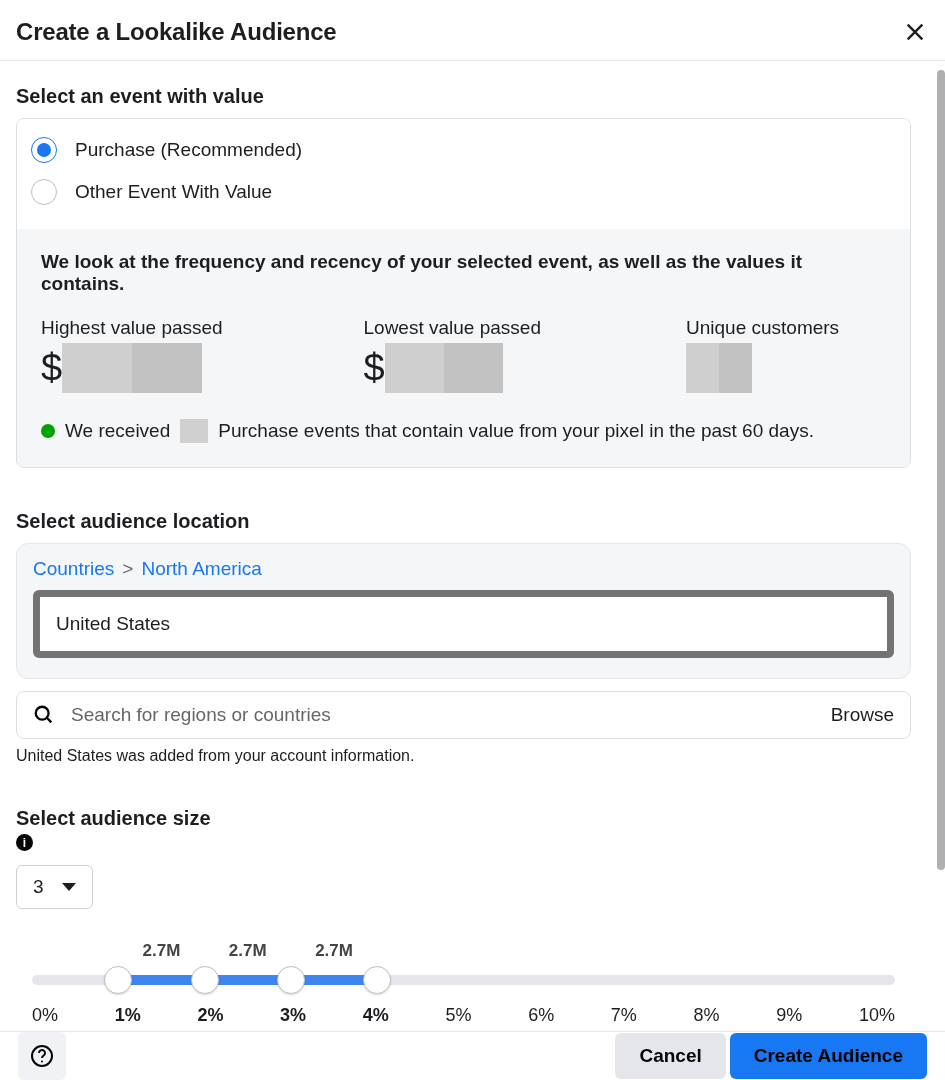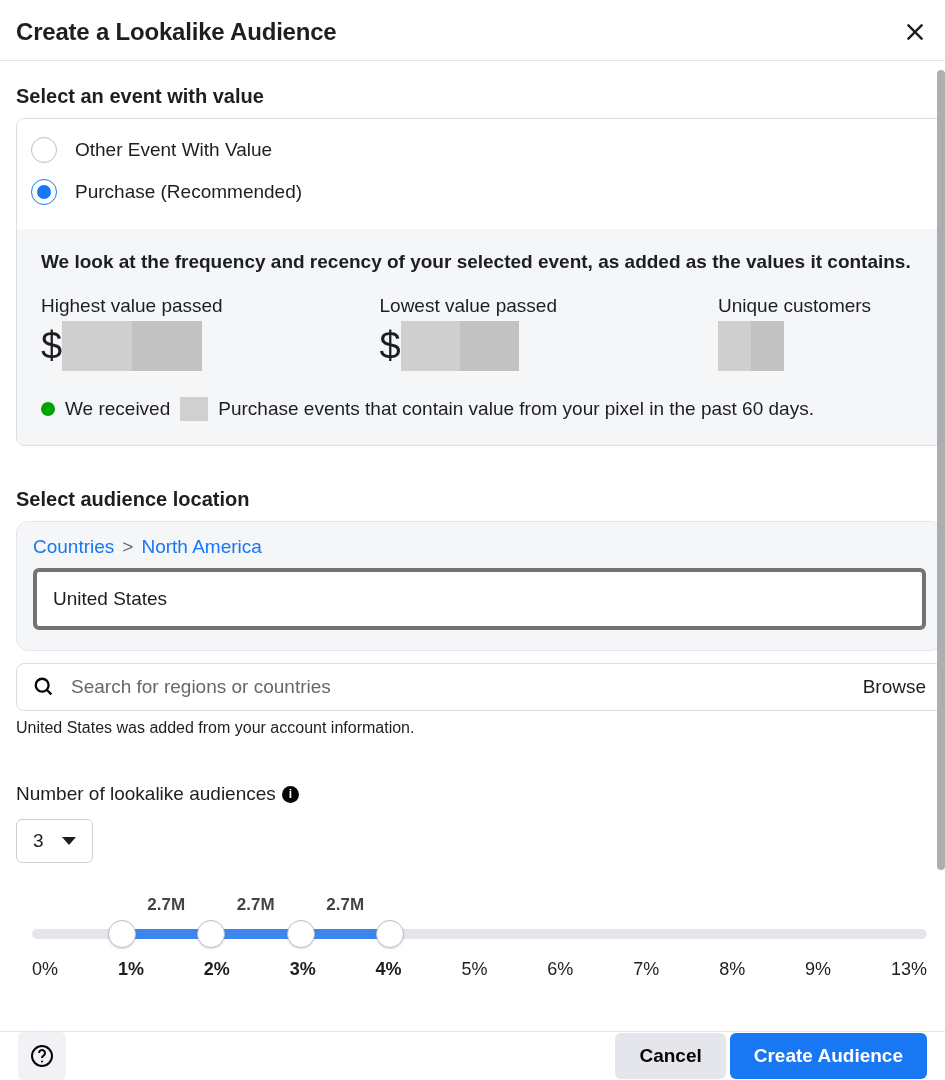--- a/index.html
+++ b/index.html
@@ -2,21 +2,21 @@
 <html><head>
   <meta charset="utf-8">
   <style>
     * { margin:0; padding:0; box-sizing:border-box; font-family:-apple-system,BlinkMacSystemFont,"Segoe UI",Helvetica,Arial,sans-serif; }
     body { background:#fff; color:#1c1e21; font-size:18px; width:945px; height:1080px; position:relative; overflow:hidden; }
     .dialog { width:100%; height:100%; display:flex; flex-direction:column; }
     .header { display:flex; justify-content:space-between; align-items:center; padding:18px 16px 14px 16px; border-bottom:1px solid #e4e6eb; }
     .header h1 { font-size:24px; font-weight:700; letter-spacing:-.2px; }
     .close-btn { width:28px; height:28px; display:flex; align-items:center; justify-content:center; cursor:pointer; }
     .close-btn svg { stroke:#1c1e21; stroke-width:2.6; }
-    .content { flex:1; overflow-y:auto; padding:24px 2px 0 16px; }
+    .content { flex:1; overflow-y:auto; padding:24px 34px 0 16px; }
     .scrollbar { position:absolute; top:70px; right:0; width:8px; height:800px; background:#999b9d; border-radius:4px; opacity:.8; }
     .section-title { font-size:20px; font-weight:700; margin-bottom:10px; }
     .section-title.tight { margin-bottom:4px; }
     .card { border:1px solid #dadde1; border-radius:8px; overflow:hidden; }
     .event-choices { padding:18px 14px 8px 14px; background:#fff; }
     .radio-row { display:flex; align-items:center; margin-bottom:16px; gap:18px; cursor:pointer; }
     .radio { width:26px; height:26px; border:1.5px solid #bcc0c4; border-radius:50%; display:flex; align-items:center; justify-content:center; }
     .radio.selected { border-color:#1877f2; }
     .radio.selected::after { content:""; width:14px; height:14px; background:#1877f2; border-radius:50%; }
     .radio-label { font-size:19px; }
@@ -30,21 +30,21 @@
     .dollar { font-size:38px; font-weight:300; font-family:Arial,sans-serif; }
     .blur { height:50px; width:140px; background:linear-gradient(90deg,#cfcfcf 0%,#cfcfcf 50%,#c2c2c2 50%,#c2c2c2 100%); filter:blur(.4px); }
     .blur.sm { width:66px; height:50px; }
     .blur.xs { width:28px; height:24px; background:#d0d0d0; }
     .msg-row { display:flex; align-items:center; gap:10px; margin-top:26px; font-size:19px; flex-wrap:wrap; }
     .dot { width:14px; height:14px; border-radius:50%; background:#00a400; }
     .loc-card { background:#f5f6f7; border:1px solid #e4e6eb; border-radius:12px; padding:14px 16px 20px 16px; }
     .breadcrumb { display:flex; align-items:center; gap:8px; font-size:19px; margin-bottom:10px; }
     .breadcrumb a { color:#1877f2; text-decoration:none; cursor:pointer; }
     .breadcrumb .sep { color:#65676b; }
-    .loc-chip { background:#fff; border:4px solid #737373; border-radius:6px; padding:16px 16px; font-size:19px; }
+    .loc-chip { background:#fff; border:7px solid #737373; border-radius:6px; padding:16px 16px; font-size:19px; }
     .search-field { border:1px solid #dadde1; border-radius:8px; padding:12px 16px; display:flex; align-items:center; gap:16px; margin-top:12px; }
     .search-field input { flex:1; border:none; font-size:19px; outline:none; color:#1c1e21; }
     .search-field input::placeholder { color:#65676b; }
     .browse { font-size:19px; cursor:pointer; }
     .helper { font-size:16px; color:#1c1e21; margin-top:8px; }
     .num-label { font-size:19px; margin-top:4px; display:flex; align-items:center; gap:6px; }
     .info { width:17px; height:17px; background:#050505; color:#fff; border-radius:50%; font-size:12px; font-weight:700; display:inline-flex; align-items:center; justify-content:center; font-style:normal; }
     .select { border:1px solid #ccd0d5; border-radius:6px; padding:10px 16px; display:inline-flex; align-items:center; gap:18px; margin-top:14px; cursor:pointer; font-size:19px; }
     .caret { width:0; height:0; border-left:7px solid transparent; border-right:7px solid transparent; border-top:8px solid #1c1e21; }
     .slider-wrap { margin-top:32px; padding:0 16px; }
@@ -54,21 +54,21 @@
     .slider-fill { position:absolute; height:100%; background:#3e86ef; border-radius:5px; }
     .handle { position:absolute; top:50%; width:28px; height:28px; background:#fff; border:1px solid #bcc0c4; border-radius:50%; transform:translate(-50%,-50%); box-shadow:0 1px 2px rgba(0,0,0,.15); cursor:pointer; }
     .tick-row { display:flex; justify-content:space-between; margin-top:20px; font-size:18px; }
     .tick-row span { font-weight:400; }
     .tick-row .bold { font-weight:700; }
     .footer { border-top:1px solid #e4e6eb; display:flex; align-items:center; padding:0 18px; gap:4px; position:absolute; bottom:0; left:0; right:0; background:#fff;margin-top:28px; }
     .help-btn { width:48px; height:48px; border-radius:6px; background:#f0f2f5; display:flex; align-items:center; justify-content:center; cursor:pointer; }
     .spacer { flex:1; }
     .btn { padding:12px 24px; border-radius:6px; font-size:19px; font-weight:600; cursor:pointer; border:none; }
     .btn.secondary { background:#e4e6eb; color:#050505; }
-    .btn.primary { background:#1877f2; color:#ffffff; }
+    .btn.primary { background:#1877f2; color:#000000; }
     .spacer-block { height:130px; }
   </style>
 </head>
 <body>
 
 <div class="dialog">
   <div class="header">
     <h1>Create a Lookalike Audience</h1>
     <div class="close-btn">
       <svg width="22" height="22" viewBox="0 0 24 24" fill="none">
@@ -77,30 +77,30 @@
     </div>
   </div>
 
   <div class="content">
 
     
     <div class="section-title">Select an event with value</div>
     <div class="card">
       <div class="event-choices">
         <div class="radio-row">
+          <div class="radio selected"></div>
+          <div class="radio-label">Purchase (Recommended)</div>
+        </div>
+        <div class="radio-row">
           <div class="radio"></div>
           <div class="radio-label">Other Event With Value</div>
         </div>
-        <div class="radio-row">
-          <div class="radio selected"></div>
-          <div class="radio-label">Purchase (Recommended)</div>
-        </div>
       </div>
       <div class="stats-panel">
-        <div class="stats-intro">We look at the frequency and recency of your selected event, as added as the values it contains.</div>
+        <div class="stats-intro">We look at the frequency and recency of your selected event, as well as the values it contains.</div>
         <div class="stats-row">
           <div class="stat">
             <div class="stat-label">Highest value passed</div>
             <div class="stat-val">
               <span class="dollar">$</span>
               <div class="blur"></div>
             </div>
           </div>
           <div class="stat">
             <div class="stat-label">Lowest value passed</div>
@@ -141,22 +141,22 @@
           <circle cx="10" cy="10" r="7"></circle>
           <path d="M20 20 L15 15"></path>
         </svg>
       <input type="text" placeholder="Search for regions or countries" style="">
       <span class="browse">Browse</span>
     </div>
     <div class="helper">United States was added from your account information.</div>
 
     
     <div style="height:42px"></div>
+    <div class="section-title tight">Select audience size</div>
     <div class="num-label">
-      <span>Number of lookalike audiences</span>
       <i class="info">i</i>
     </div>
     <div class="select">
       <span>3</span>
       <span class="caret"></span>
     </div>
 
     <div class="slider-wrap">
       <div class="slider-labels">
         <span style="left:15%">2.7M</span>
@@ -174,21 +174,21 @@
         <span>0%</span>
         <span class="bold">1%</span>
         <span class="bold">2%</span>
         <span class="bold">3%</span>
         <span class="bold">4%</span>
         <span>5%</span>
         <span>6%</span>
         <span>7%</span>
         <span>8%</span>
         <span>9%</span>
-        <span>13%</span>
+        <span>10%</span>
       </div>
     </div>
 
     <div class="spacer-block"></div>
   </div>
 
   <div class="scrollbar"></div>
 
   <div class="footer">
     <div class="help-btn">

